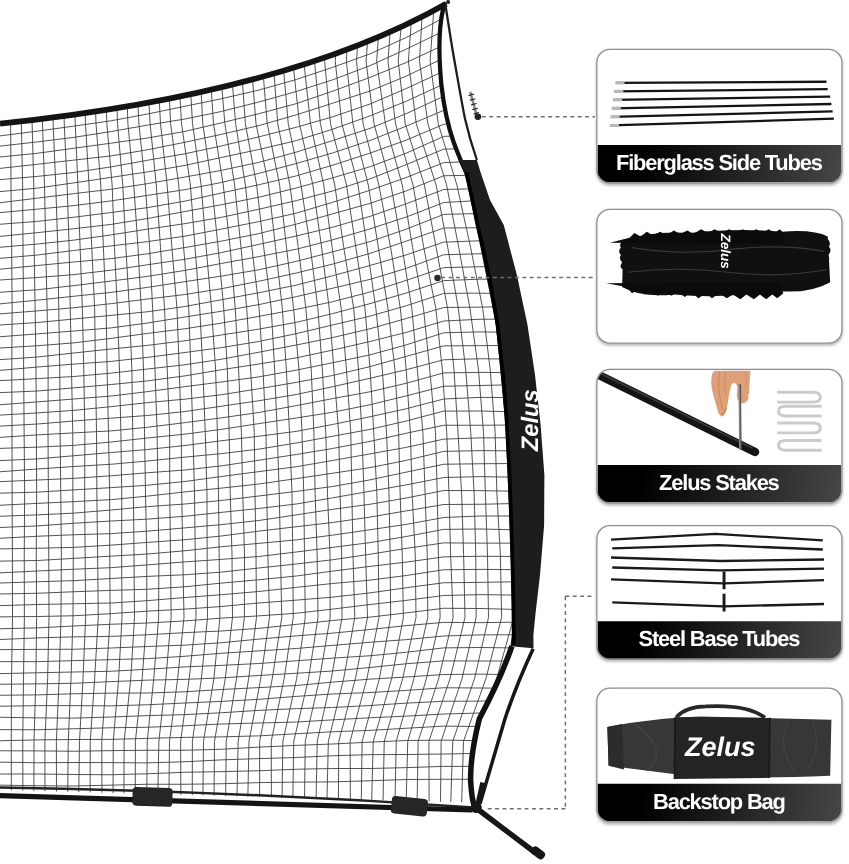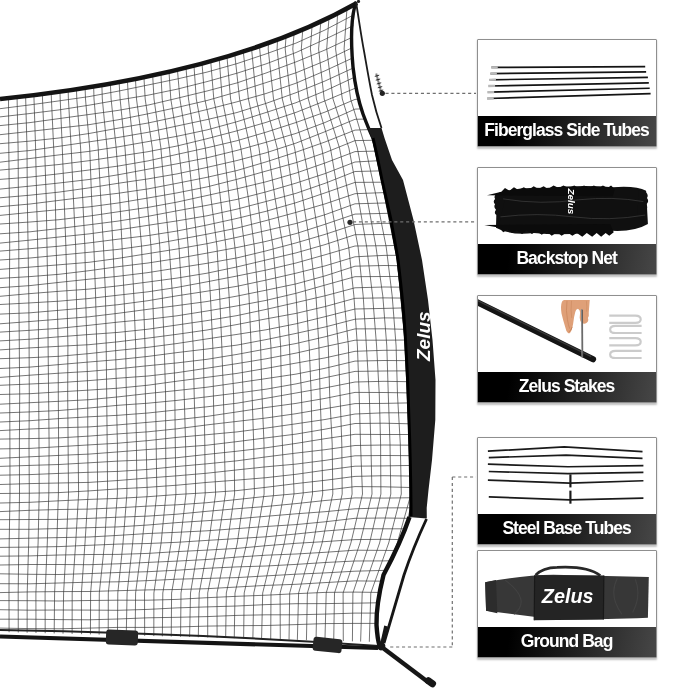--- a/index.html
+++ b/index.html
@@ -1,18 +1,18 @@
 <!DOCTYPE html>
 <html><head><meta charset="utf-8">
 <style>
   html,body{margin:0;padding:0;background:#fff;width:679px;height:691px;overflow:hidden;}
   *{box-sizing:border-box;font-family:"Liberation Sans",sans-serif;}
   #stage{position:relative;width:679px;height:691px;}
-  .card{position:absolute;left:476.6px;width:180px;height:107.5px;
-        border:1.2px solid #8f8f8f;border-radius:1px;background:#fff;overflow:hidden;
+  .card{position:absolute;left:476.6px;width:197px;height:107.5px;
+        border:1.2px solid #8f8f8f;border-radius:11px;background:#fff;overflow:hidden;
         box-shadow:0 1.5px 2px rgba(0,0,0,0.25);}
   .bar{position:absolute;left:0;right:0;bottom:0;height:29.8px;
         background:linear-gradient(100deg,#000 18%,#454545 98%);
         color:#fff;text-align:center;font-weight:bold;font-size:17.5px;line-height:29.4px;
         letter-spacing:-0.95px;white-space:nowrap;}
   .art{position:absolute;left:0;top:0;width:100%;height:77.7px;}
 </style></head>
 <body>
 <div id="stage">
 
@@ -202,21 +202,20 @@
     <g fill="#0b0b0b">
       <path d="M24,62 l4,5 5,-3 5,4 5,-3 6,4 5,-4 6,4 5,-3 6,4 5,-4 6,5 6,-4 5,4 6,-4 6,4 5,-3 6,4 5,-4 6,4 5,-4 5,4 5,-4 4,3 5,-4 -4,-9 -140,1 z"></path>
       <path d="M26,22 l4,-4 5,3 5,-4 5,3 6,-3 5,3 6,-4 5,3 6,-3 5,3 6,-4 6,3 5,-3 6,3 6,-3 5,3 6,-3 5,3 6,-3 5,3 5,-3 5,3 4,-3 4,4 -2,8 -140,-1 z"></path>
     </g>
     <g stroke="#3e3e3e" stroke-width="0.9" fill="none" opacity="0.9">
       <path d="M28,30 Q70,37 112,31 Q150,27 184,33"></path>
       <path d="M25,50 Q66,45 106,50 Q146,55 186,48"></path>
     </g>
     <text transform="translate(100,18.4) rotate(90)" x="0" y="0" fill="#fff" font-size="11" font-weight="bold" font-style="italic">Zelus</text>
   </svg>
-  <div class="bar" id="b2">Backstop Net</div>
 </div>
 
 <div class="card" style="top:295.2px">
   <svg class="art" viewBox="0 0 198 77.7">
     <path d="M-2,2 L128,66" stroke="#141414" stroke-width="6.8" stroke-linecap="round" fill="none"></path>
     <path d="M-2,0 L126,63" stroke="#3a3a3a" stroke-width="1.5" fill="none"></path>
 
     <path d="M96,0 L124.3,0 L123.2,14 Q123.8,18 122.2,20 Q123.6,23 121,25.3 Q118.2,27.6 115.4,25.4 Q113.2,23.4 113.1,19.5 L113.6,14 Q113.4,10.8 111.2,9.8 Q108.8,10.2 108.2,13.5 L106.9,19 Q106,27 104.5,32.5 Q102.5,38.3 100.1,36.8 Q98,35.2 97,30 Q94.5,22 92.9,15 Q91.6,6.5 93.4,2 Q94.3,0 96,0 Z" fill="#dfa078"></path>
     <path d="M99,1 Q97.5,12 99.5,22 Q100.5,28 102,32" stroke="#c8855a" stroke-width="1" fill="none" opacity="0.8"></path>
     <path d="M104,1 Q103,12 104.2,20" stroke="#c8855a" stroke-width="0.9" fill="none" opacity="0.7"></path>
@@ -229,21 +228,21 @@
     <g stroke="#cbcbcb" stroke-width="2.4" fill="none">
       <path d="M146,17.5 L175,17.5 Q181,17.5 181,21.5 Q181,25.5 175,25.5 L146,25.5"></path>
       <path d="M182,28.8 L153,28.8 Q147,28.8 147,32.8 Q147,36.8 153,36.8 L182,36.8"></path>
       <path d="M146,42.5 L175,42.5 Q181,42.5 181,46.5 Q181,50.5 175,50.5 L146,50.5"></path>
       <path d="M182,56.6 L153,56.6 Q147,56.6 147,60.6 Q147,64.6 153,64.6 L182,64.6"></path>
     </g>
   </svg>
   <div class="bar" id="b3">Zelus Stakes</div>
 </div>
 
-<div class="card" style="top:437px">
+<div class="card" style="top:420px">
   <svg class="art" viewBox="0 0 198 77.7">
     <g stroke="#1a1a1a" stroke-width="1.9" fill="none">
       <path d="M11,10.3 L96,5.6 L183,10.9"></path>
       <path d="M12,17.4 L98,14.8 L183,18.3"></path>
       <path d="M11,24.8 L100,27.6 L184,26.4"></path>
       <path d="M12,32.9 L100,35.2 L184,33.8"></path>
       <path d="M11,42.5 L102,45.8 L184,43.2"></path>
       <path d="M12,61.2 L102,64.5 L184,62.6"></path>
     </g>
     <g stroke="#1a1a1a" stroke-width="2.4">
@@ -257,15 +256,15 @@
 <div class="card" style="top:550.4px">
   <svg class="art" viewBox="0 0 198 77.7">
     <path d="M64,22.5 Q72,14 88,13.8 Q122,12 136,23" stroke="#282828" stroke-width="3" fill="none"></path>
     <path d="M8,30.5 Q50,22.5 84,22 L190,24.5 L189,70 Q120,72.5 84,71.5 L9,62 Z" fill="#373737"></path>
     <path d="M8,30.5 L20,28 L21.5,65 L9,62 Z" fill="#2c2c2c"></path>
     <path d="M63,22.5 L140,23 L139.5,71.8 L62.5,72.8 Z" fill="#242424"></path>
     <path d="M63,22.5 L62.5,72.8 M140,23 L139.5,71.8" stroke="#181818" stroke-width="1.3"></path>
     <path d="M30,28 Q60,50 40,66 M155,26 Q145,45 160,66 M175,27 Q182,45 172,64" stroke="#424242" stroke-width="1.2" fill="none"></path>
     <text x="71" y="54" fill="#fff" font-size="22" font-weight="bold" font-style="italic">Zelus</text>
   </svg>
-  <div class="bar" id="b5">Ground Bag</div>
+  <div class="bar" id="b5">Backstop Bag</div>
 </div>
 
 </div>
 </body></html>

